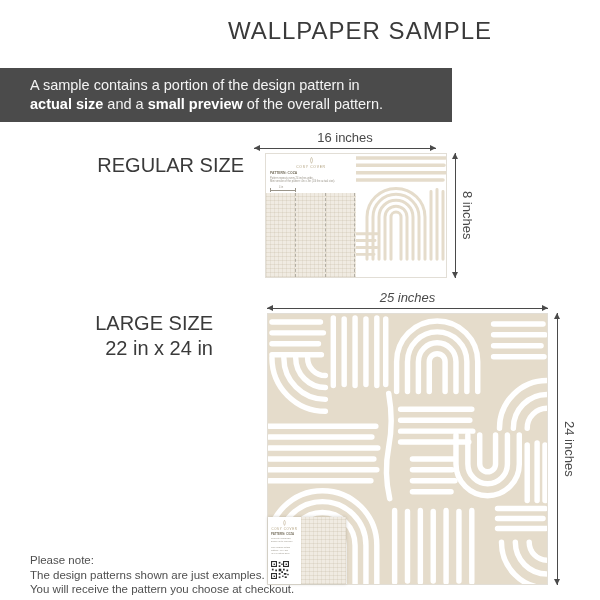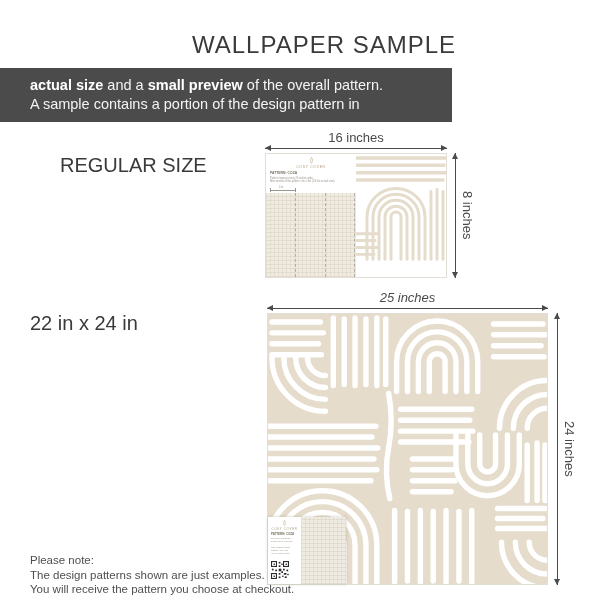--- a/index.html
+++ b/index.html
@@ -1,28 +1,28 @@
 <!DOCTYPE html>
 <html style="--beige: #E5DCCB; --texture-bg: #F0EBE2; --banner-bg: #4B4B4B; --text-dark: #3A3A3A; --dim: #4A4A4A; --brand-gold: #AD9C78; --qr: #2A2A2A;"><head>
 <meta charset="utf-8">
 <style>
   html,body{margin:0;padding:0;}
   body{font-family:"Liberation Sans", sans-serif; background:#ffffff;}
   .canvas{position:relative;width:600px;height:600px;background:#fff;overflow:hidden;}
 
   
-  .title{position:absolute;top:31px;left:192px;width:300px;text-align:left;
+  .title{position:absolute;top:17px;left:192px;width:300px;text-align:right;
          font-size:24px;font-weight:500;letter-spacing:1px;color:var(--text-dark);}
   .banner{position:absolute;top:68px;left:0;width:452px;height:54px;background:var(--banner-bg);
           color:#f4f4f4;font-size:14.5px;line-height:19.5px;display:flex;flex-direction:column;
           justify-content:center;padding-left:30px;box-sizing:border-box;}
   .banner b{font-weight:700;color:#ffffff;}
 
   
-  .size-label{position:absolute;text-align:left;color:var(--text-dark);
+  .size-label{position:absolute;text-align:right;color:var(--text-dark);
               font-size:20px;font-weight:500;line-height:25px;}
   .size-label.reg{top:153px;left:60px;width:184px;}
   .size-label.lrg{top:311px;left:30px;width:183px;}
 
   
   .dimh{position:absolute;display:flex;flex-direction:column;align-items:center;}
   .dimh .dlabel{font-size:13px;color:var(--dim);margin-bottom:3px;}
   .dline{position:relative;height:1px;background:var(--dim);width:100%;}
   .dline::before{content:"";position:absolute;left:0;top:-3px;width:0;height:0;
       border-top:3px solid transparent;border-bottom:3px solid transparent;border-right:6px solid var(--dim);}
@@ -76,29 +76,29 @@
   .footnote{position:absolute;left:30px;top:553px;font-size:11.5px;line-height:14.5px;color:#4f4f4f;}
 </style>
 </head>
 <body>
 
 <div class="canvas">
 
   <div class="title">WALLPAPER SAMPLE</div>
 
   <div class="banner">
+    <div><span>A sample contains a portion of the design pattern in</span></div>
     <div><b>actual size</b><span> and a </span><b>small preview</b><span> of the overall pattern.</span></div>
-    <div><span>A sample contains a portion of the design pattern in</span></div>
   </div>
 
   <div class="size-label reg">
     <div>REGULAR SIZE</div>
   </div>
 
-  <div class="dimh" style="left:265px;top:130px;width:182px;">
+  <div class="dimh" style="left:254px;top:130px;width:182px;">
     <div class="dlabel">16 inches</div>
     <div class="dline"></div>
   </div>
 
   <div class="dimv" style="left:455px;top:153px;height:125px;">
     <div class="vline"></div>
     <div class="dlabel">8 inches</div>
   </div>
 
   <div class="sample reg">
@@ -137,20 +137,21 @@
     </div>
 
     <div class="texture">
       <div class="dashline" style="left:29px;"></div>
       <div class="dashline" style="left:59px;"></div>
       <div class="dashline" style="left:88px;"></div>
     </div>
   </div>
 
   <div class="size-label lrg">
+    <div>LARGE SIZE</div>
     <div>22 in x 24 in</div>
   </div>
 
   <div class="dimh" style="left:267px;top:290px;width:281px;font-style:italic;">
     <div class="dlabel">25 inches</div>
     <div class="dline"></div>
   </div>
 
   <div class="dimv" style="left:557px;top:313px;height:272px;">
     <div class="vline"></div>

